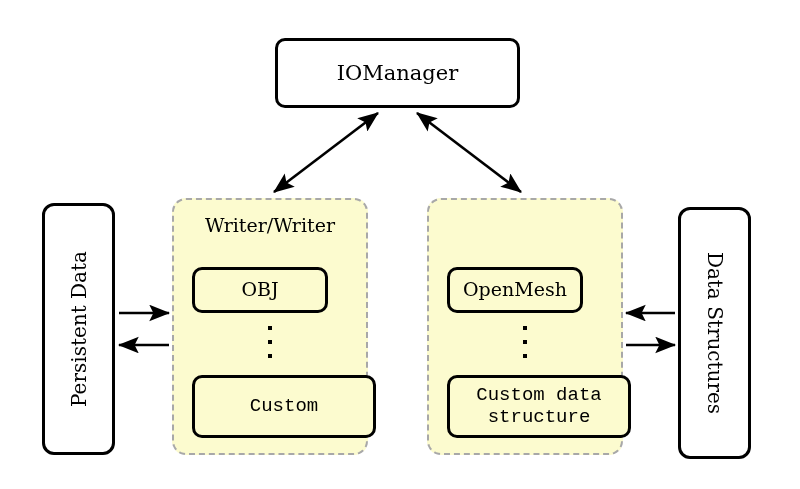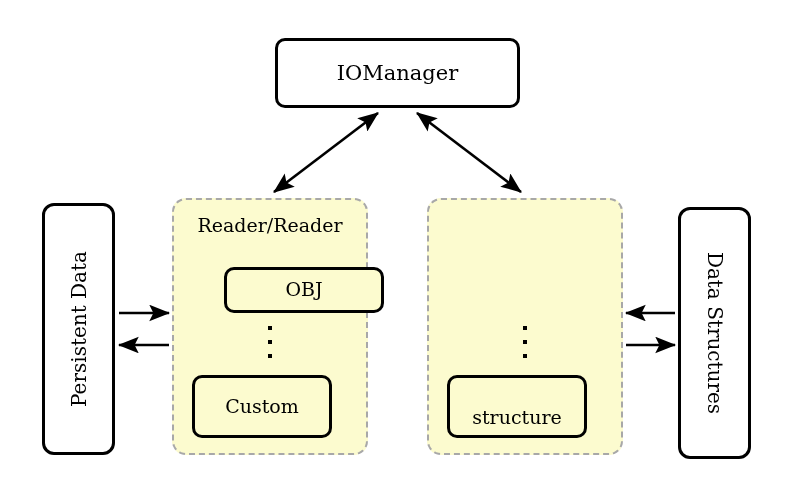--- a/index.html
+++ b/index.html
@@ -118,29 +118,29 @@
     align-items: center;
     justify-content: center;
     text-align: center;
     font-size: 19px;
     line-height: 1.12;
     color: #000000;
   }
   .inner-top {
     left: 18px;
     top: 67px;
-    width: 160px;
+    width: 136px;
     height: 46px;
-    margin-left: 32px;
   }
   .inner-bottom {
     left: 18px;
     top: 175px;
-    width: 140px;
+    width: 184px;
     height: 63px;
+    font-family: Liberation Mono, monospace;
   }
   
   .vdots {
     position: absolute;
     left: 0;
     top: 126px;
     width: 100%;
     display: flex;
     flex-direction: column;
     align-items: center;
@@ -198,43 +198,46 @@
 
   <div class="side-box" id="persistent-data">
     <span class="vlabel">Persistent Data</span>
   </div>
 
   <div class="side-box" id="data-structures">
     <span class="vlabel">Data Structures</span>
   </div>
 
   <div class="panel" id="panel-reader-writer">
-    <div class="panel-title">Reader/Reader</div>
+    <div class="panel-title">Writer/Writer</div>
     <div class="inner-box inner-top">
       <span>OBJ</span>
     </div>
     <div class="vdots">
       <i></i>
         <i></i>
         <i></i>
     </div>
     <div class="inner-box inner-bottom">
       <span>
         <span>Custom</span><br>
       </span>
     </div>
   </div>
 
   <div class="panel" id="panel-importer-exporter">
+    <div class="inner-box inner-top">
+      <span>OpenMesh</span>
+    </div>
     <div class="vdots">
       <i></i>
         <i></i>
         <i></i>
     </div>
     <div class="inner-box inner-bottom">
       <span>
-        <br>
+        <span>Custom data</span><br>
         <span>structure</span>
       </span>
     </div>
   </div>
 
 </div>
 
 </body></html>

